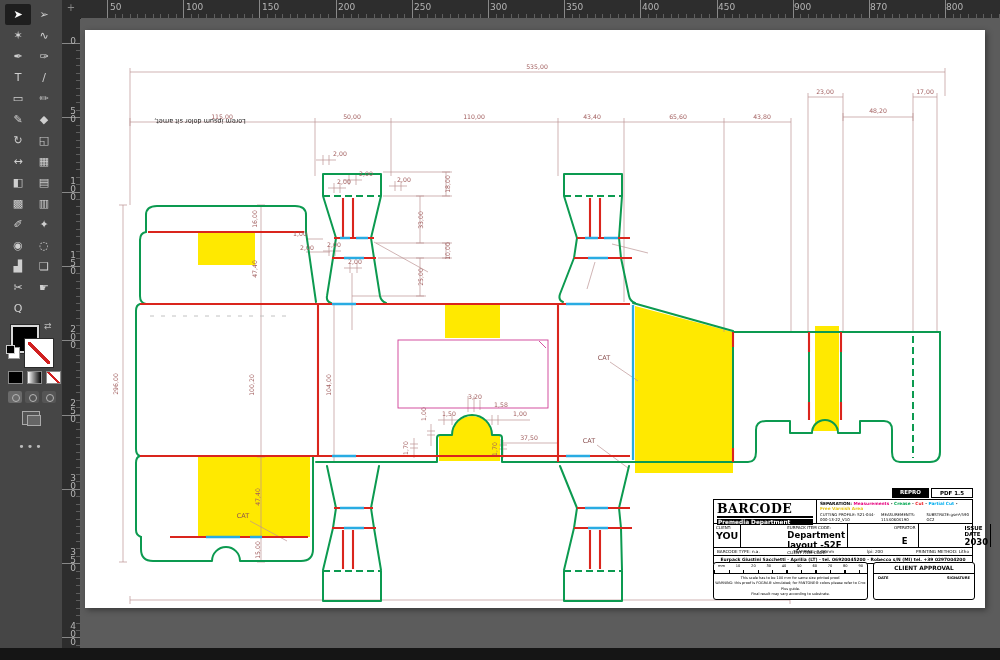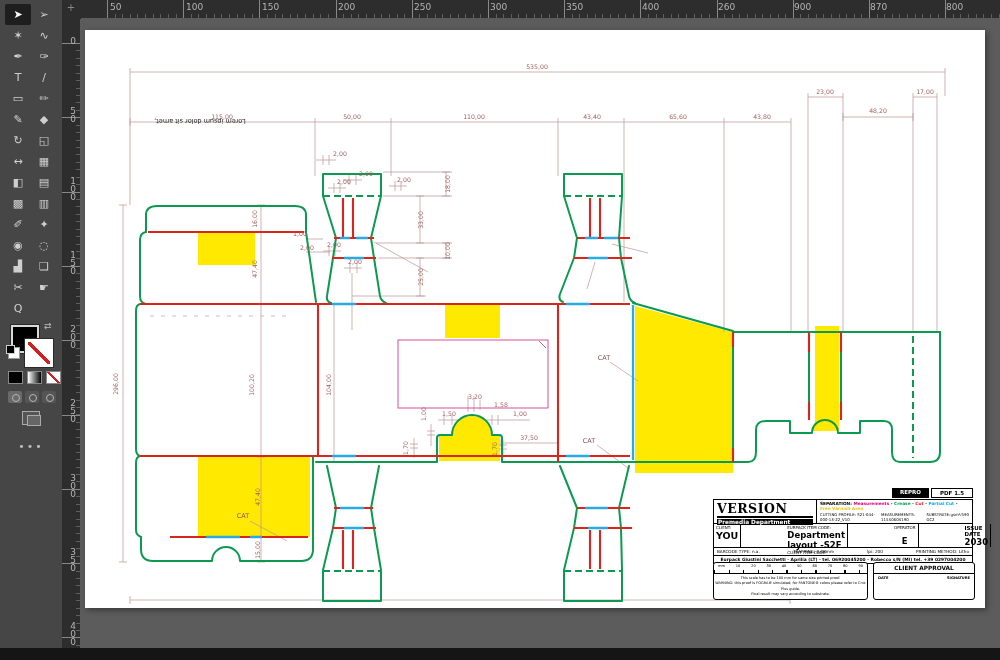--- a/index.html
+++ b/index.html
@@ -156,21 +156,21 @@
   <div class="ruler-corner">+</div>
   <div class="ruler-top">
     <span style="left:30px">50</span>
     <span style="left:106px">100</span>
     <span style="left:182px">150</span>
     <span style="left:258px">200</span>
     <span style="left:334px">250</span>
     <span style="left:410px">300</span>
     <span style="left:486px">350</span>
     <span style="left:562px">400</span>
-    <span style="left:638px">260</span>
+    <span style="left:638px">450</span>
     <span style="left:714px">900</span>
     <span style="left:790px">870</span>
     <span style="left:866px">800</span>
   </div>
   <div class="ruler-left">
     <span style="top:18px">0</span>
     <span style="top:88px">50</span>
     <span style="top:158px">100</span>
     <span style="top:232px">150</span>
     <span style="top:306px">200</span>
@@ -304,21 +304,21 @@
   </svg>
 
   <div class="tblock">
     <div class="tags">
       <span class="tag repro">REPRO</span>
       <span class="tag pdf">PDF 1.5</span>
     </div>
     <div class="tbox">
       <div class="trowA">
         <div class="logo">
-          <div class="l1">VERSION</div>
+          <div class="l1">BARCODE</div>
           <div class="l2">Premedia Department</div>
         </div>
         <div class="sepcell">
           <div class="sepline">
             <b>SEPARATION:</b>
             <span style="color:#e6007e">Measurements</span> -
             <span style="color:#00a651">Crease</span> -
             <span style="color:#ed1c24">Cut</span> -
             <span style="color:#00aeef">Partial Cut</span> -
             <span style="color:#e8c619">Free Varnish Area</span>

